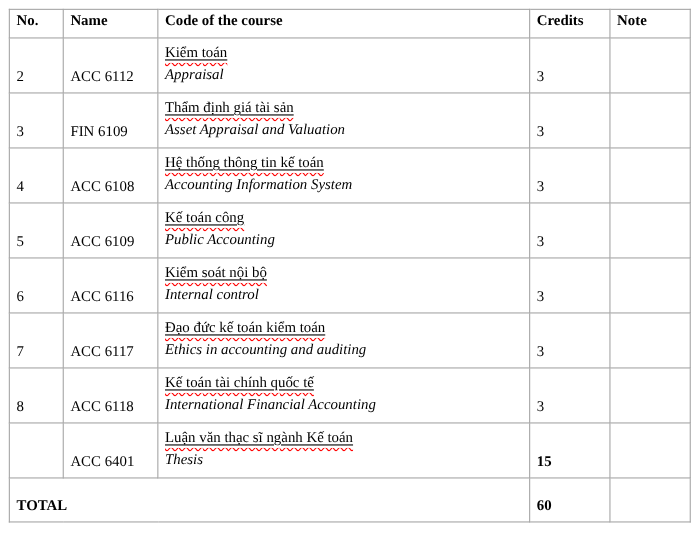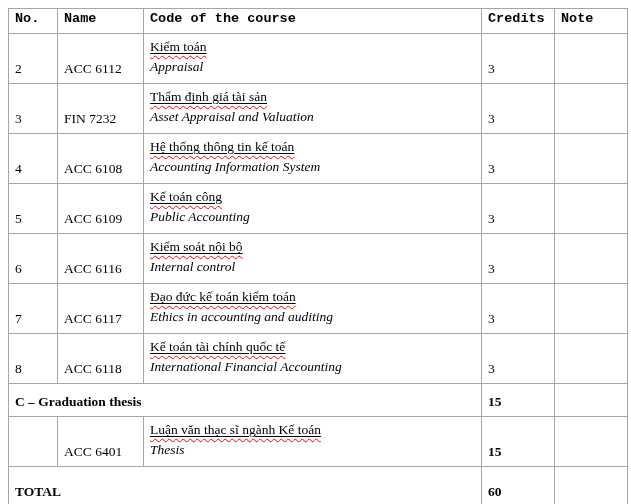--- a/index.html
+++ b/index.html
@@ -24,21 +24,21 @@
     border: 1px solid #a6a6a6;
     vertical-align: bottom;
     text-align: left;
     padding: 2px 4px 6px 6px;
     font-size: 13.5px;
     font-weight: normal;
     overflow: hidden;
     white-space: nowrap;
   }
   th { font-weight: bold; padding-bottom: 7px; }
-  tr.header-row   { height: 25px; font-family: Liberation Mono, monospace; }
+  tr.header-row   { height: 25px; }
   tr.course-row   { height: 48px; }
   tr.section-row  { height: 33px; }
   tr.thesis-row   { height: 49px; }
   tr.total-row    { height: 40px; }
   .b { font-weight: bold; }
   .en { font-style: italic; line-height: 20px; }
   .vi { line-height: 21px; }
   
   .spell {
     text-decoration-line: underline;
@@ -82,21 +82,21 @@
       <td>ACC 6112</td>
       <td>
         <div class="vi"><span class="spell"><span class="u">Kiểm toán</span></span></div>
         <div class="en">Appraisal</div>
       </td>
       <td>3</td>
       <td></td>
     </tr>
     <tr class="course-row">
       <td>3</td>
-      <td>FIN 7232</td>
+      <td>FIN 6109</td>
       <td>
         <div class="vi"><span class="spell"><span class="u">Thẩm định giá tài sản</span></span></div>
         <div class="en">Asset Appraisal and Valuation</div>
       </td>
       <td>3</td>
       <td></td>
     </tr>
     <tr class="course-row">
       <td>4</td>
       <td>ACC 6108</td>
@@ -141,25 +141,20 @@
       <td>8</td>
       <td>ACC 6118</td>
       <td>
         <div class="vi"><span class="spell"><span class="u">Kế toán tài chính quốc tế</span></span></div>
         <div class="en">International Financial Accounting</div>
       </td>
       <td>3</td>
       <td></td>
     </tr>
 
-    <tr class="section-row">
-      <td colspan="3" class="b">C – Graduation thesis</td>
-      <td class="b">15</td>
-      <td></td>
-    </tr>
 
     <tr class="thesis-row">
       <td></td>
       <td>ACC 6401</td>
       <td>
         <div class="vi"><span class="spell"><span class="u">Luận văn thạc sĩ ngành Kế toán</span></span></div>
         <div class="en">Thesis</div>
       </td>
       <td class="b">15</td>
       <td></td>

